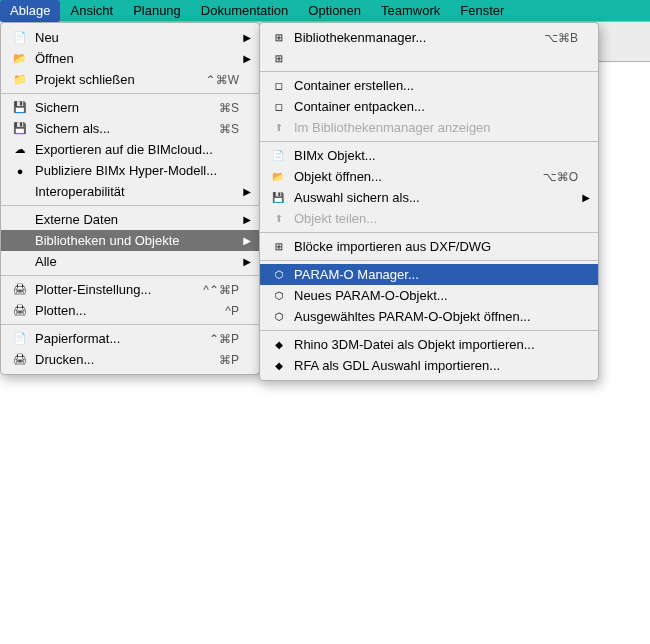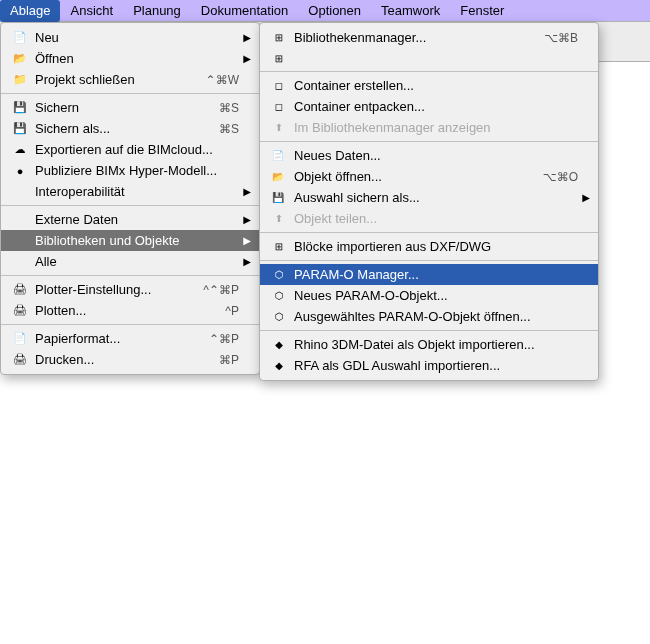--- a/index.html
+++ b/index.html
@@ -8,21 +8,21 @@
       font-size: 13px;
       background: #c8c8c8;
       width: 650px;
       height: 644px;
       overflow: hidden;
       position: relative;
     }
 
     
     .menubar {
-      background: #c4b5fd;
+      background: #14b8a6;
       height: 22px;
       display: flex;
       align-items: center;
       border-bottom: 1px solid #b0b0b0;
       position: relative;
       z-index: 100;
     }
     .menubar-item {
       padding: 2px 10px;
       font-size: 13px;
@@ -324,21 +324,21 @@
 
   <div class="menu-item disabled">
     <span class="menu-icon" style="font-size:10px;">⬆</span>
     <span>Im Bibliothekenmanager anzeigen</span>
   </div>
 
   <div class="menu-separator"></div>
 
   <div class="menu-item">
     <span class="menu-icon" style="font-size:10px;">📄</span>
-    <span>Neues Daten...</span>
+    <span>BIMx Objekt...</span>
   </div>
 
   <div class="menu-item">
     <span class="menu-icon" style="font-size:10px;">📂</span>
     <span>Objekt öffnen...</span>
     <span class="shortcut">⌥⌘O</span>
   </div>
 
   <div class="menu-item has-arrow">
     <span class="menu-icon" style="font-size:10px;">💾</span>

